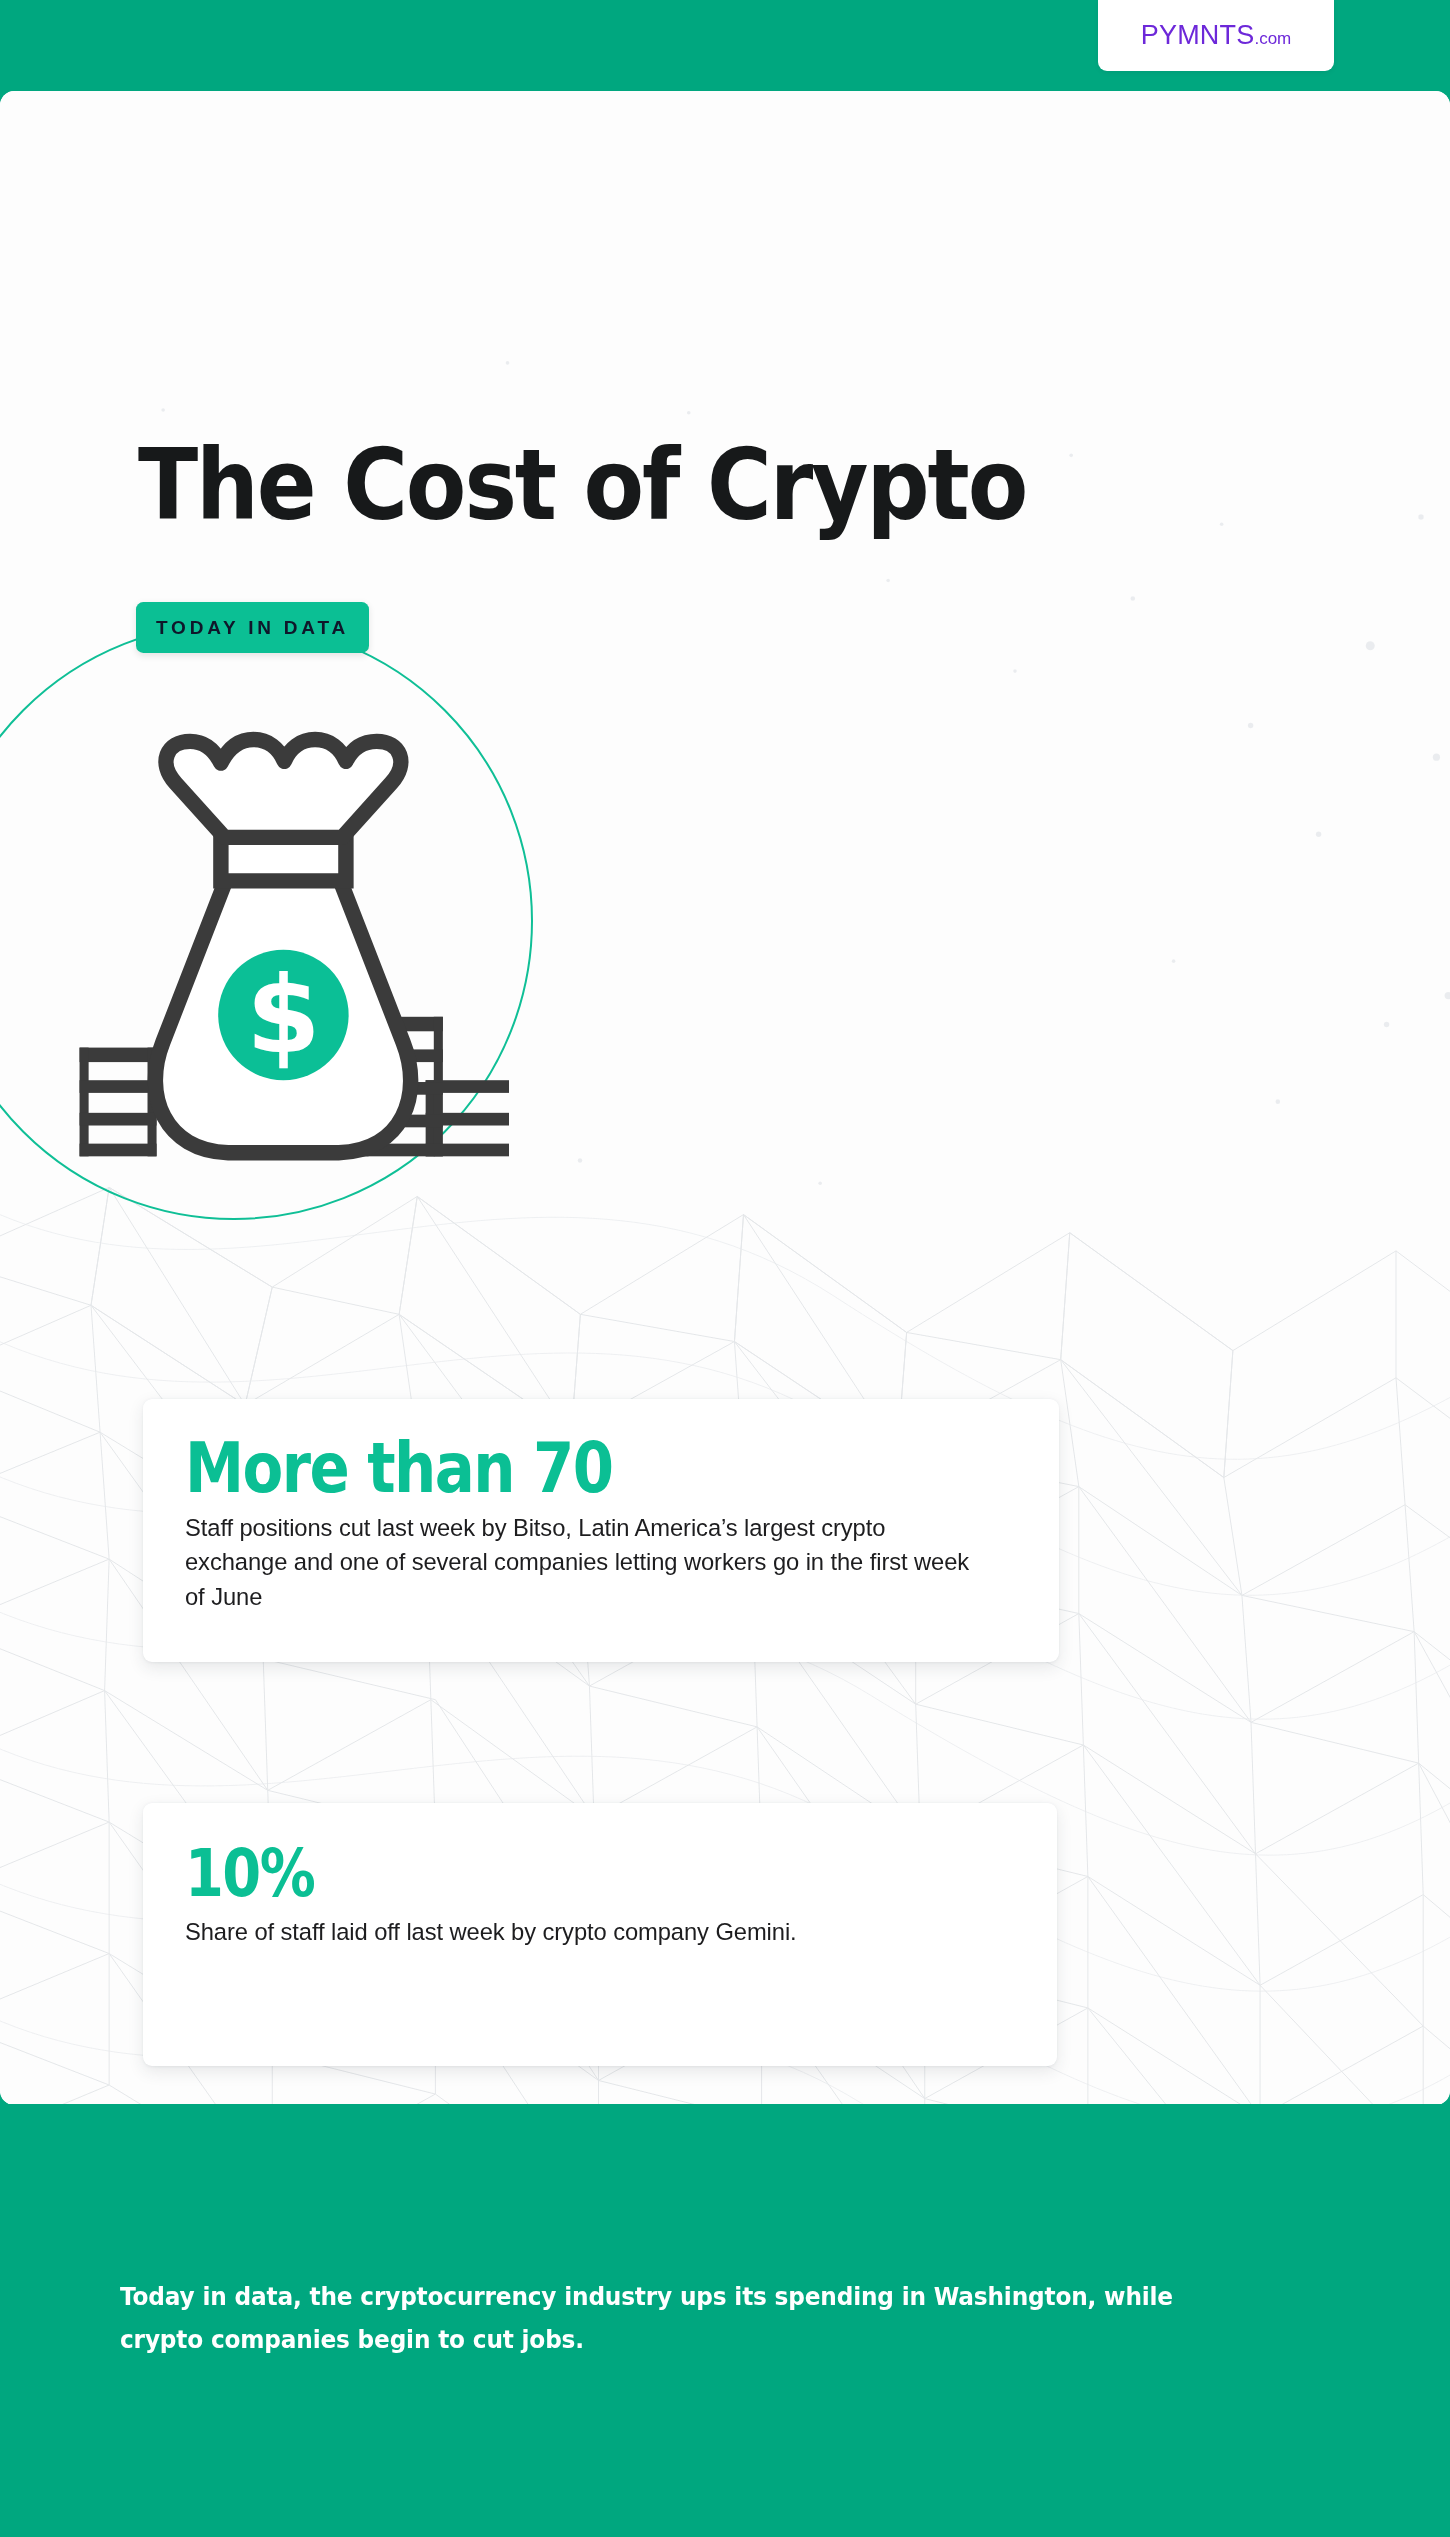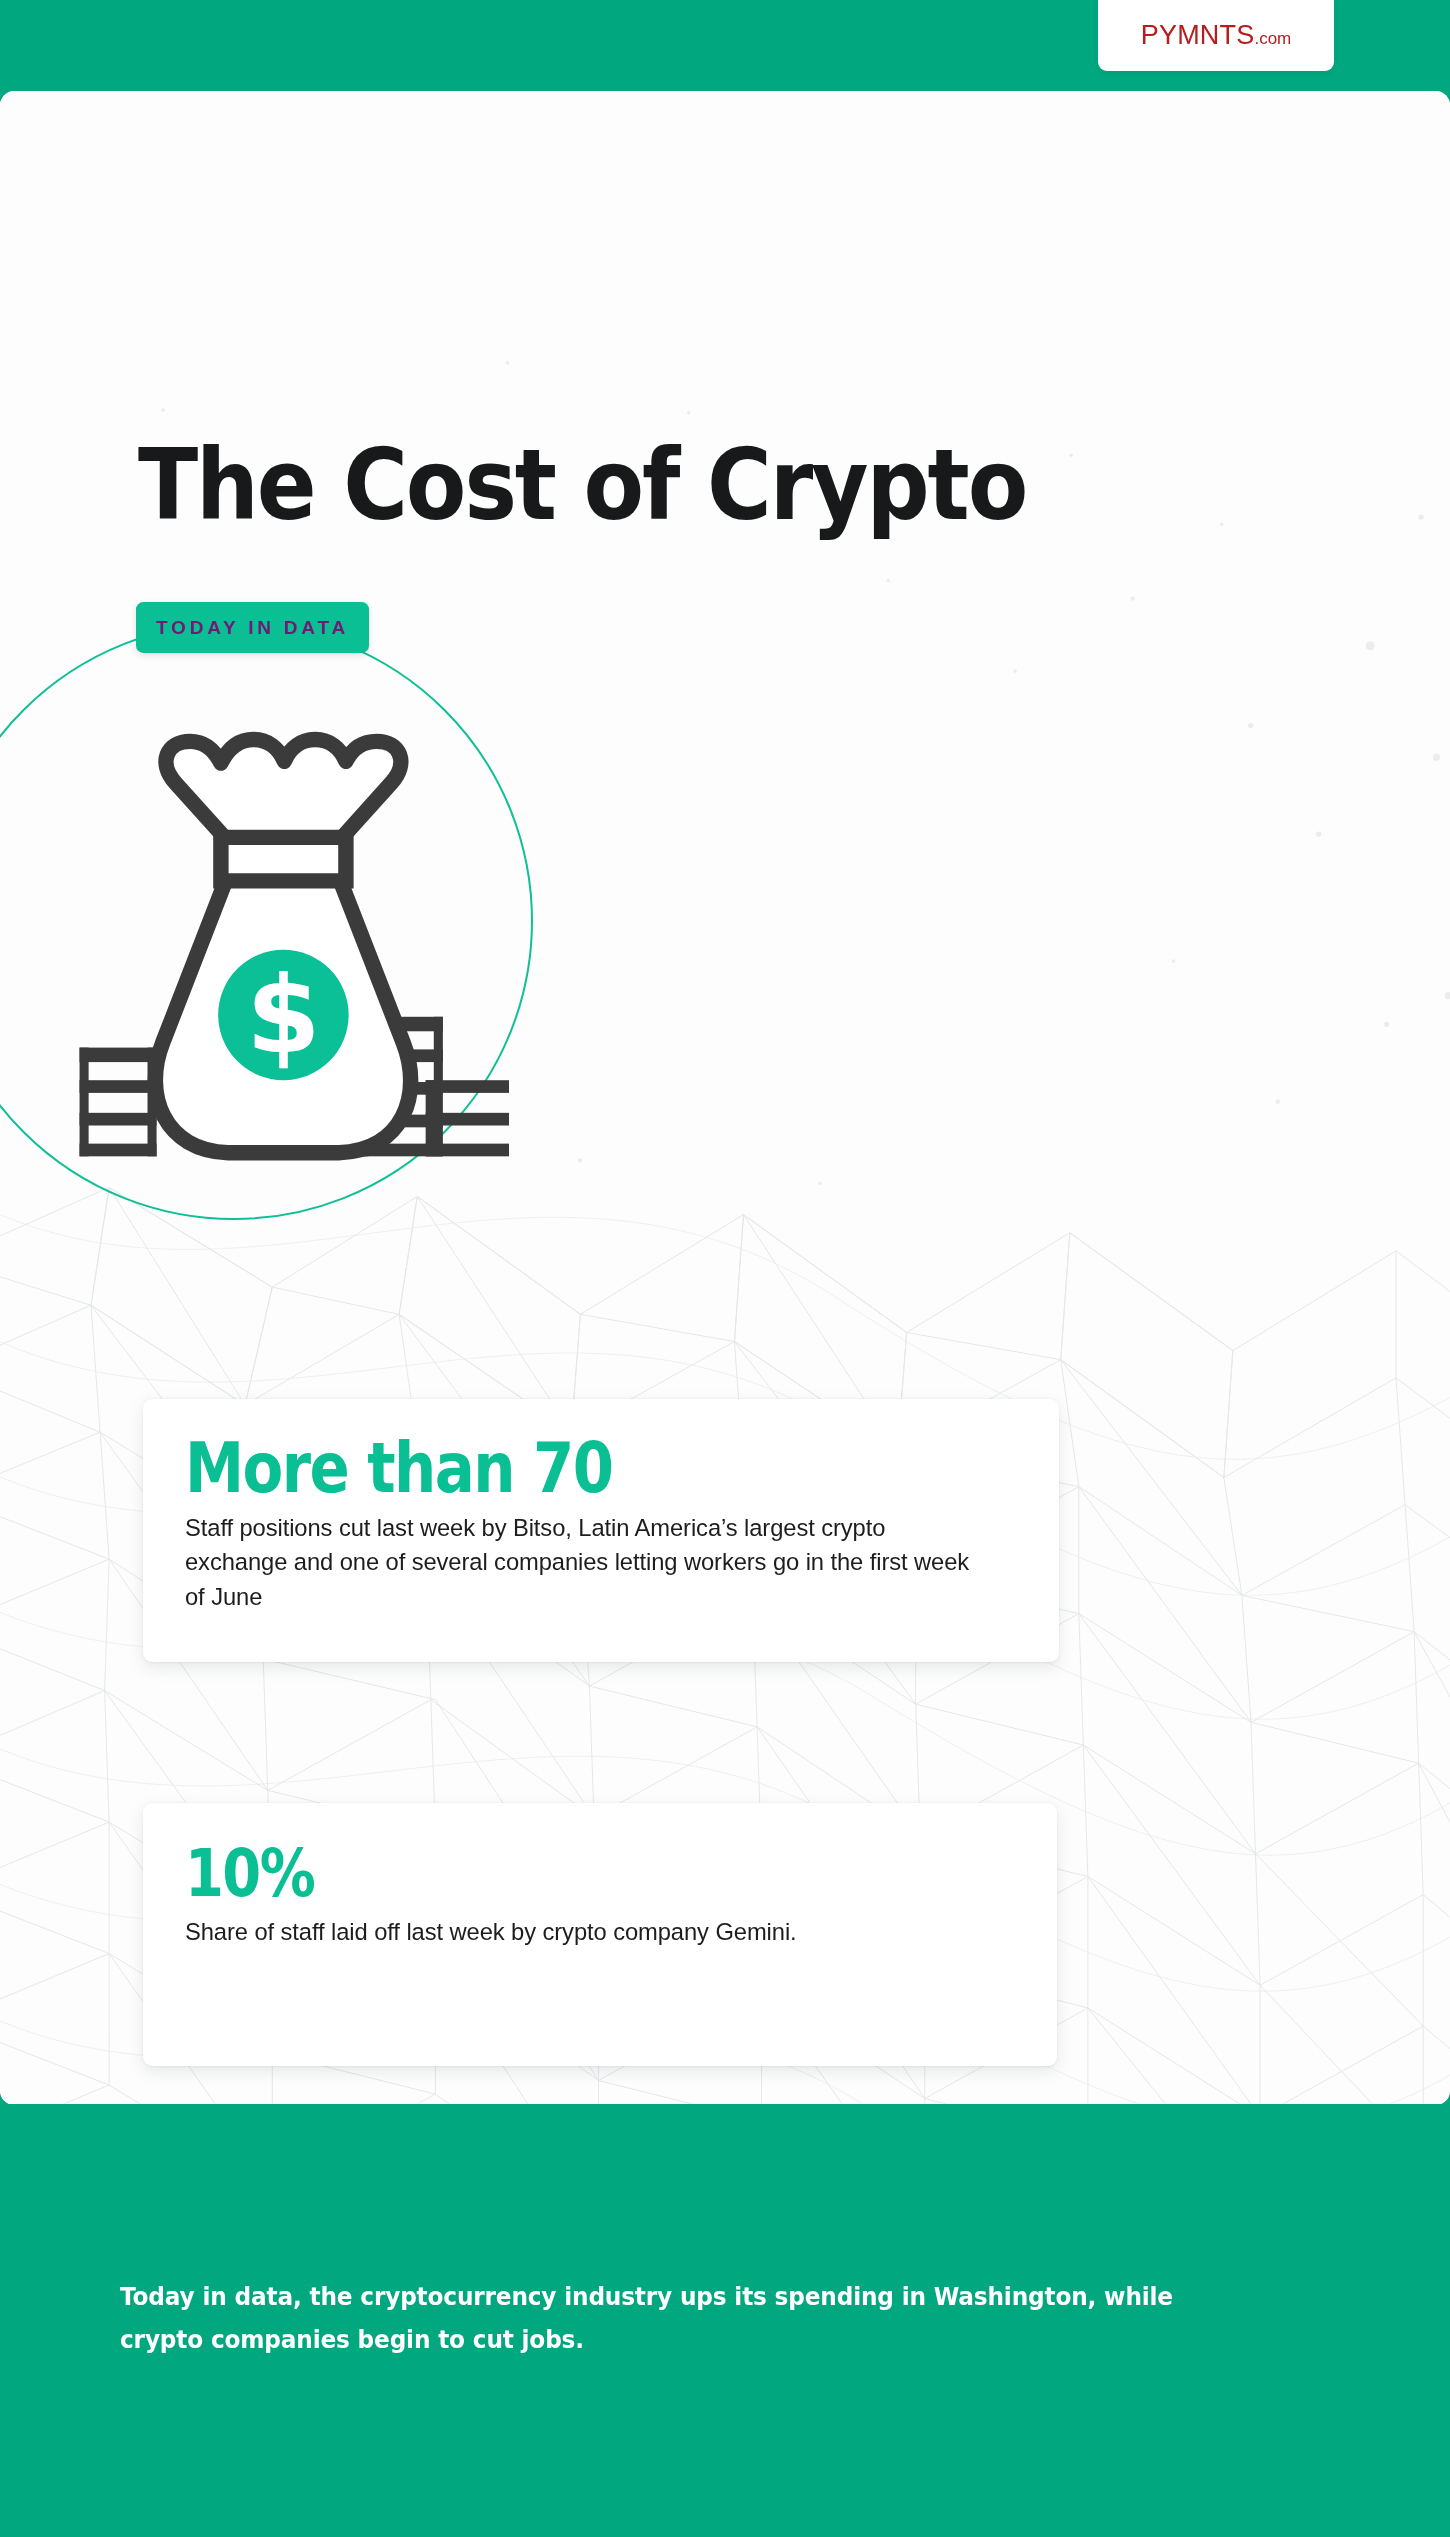--- a/index.html
+++ b/index.html
@@ -43,21 +43,21 @@
     box-shadow: 0 1.8px 5.4px rgba(0,0,0,.06);
     z-index: 6;
     display: flex;
     align-items: center;
     justify-content: center;
   }
   .logo-text {
     font-family: "Liberation Sans", sans-serif;
     font-size: 27px;
     letter-spacing: 0.2px;
-    color: #b91c1c;
+    color: #6d28d9;
     font-weight: 400;
     white-space: nowrap;
   }
   .logo-text .dotcom {
     font-size: 17px;
     letter-spacing: 0;
   }
 
   
   .sheet {
@@ -126,21 +126,21 @@
     z-index: 3;
   }
   .badge {
     position: absolute;
     left: 136px;
     top: 511px;
     padding: 0 20px;
     height: 51px;
     line-height: 51px;
     background: #0BBF94;
-    color: #701a75;
+    color: #0f172a;
     border-radius: 7.3px;
     font-size: 19px;
     font-weight: 600;
     letter-spacing: 3.8px;
     box-shadow: 0 2.7px 7.3px rgba(0,0,0,.10);
     z-index: 7;
     white-space: nowrap;
   }
   .moneybag {
     position: absolute;

